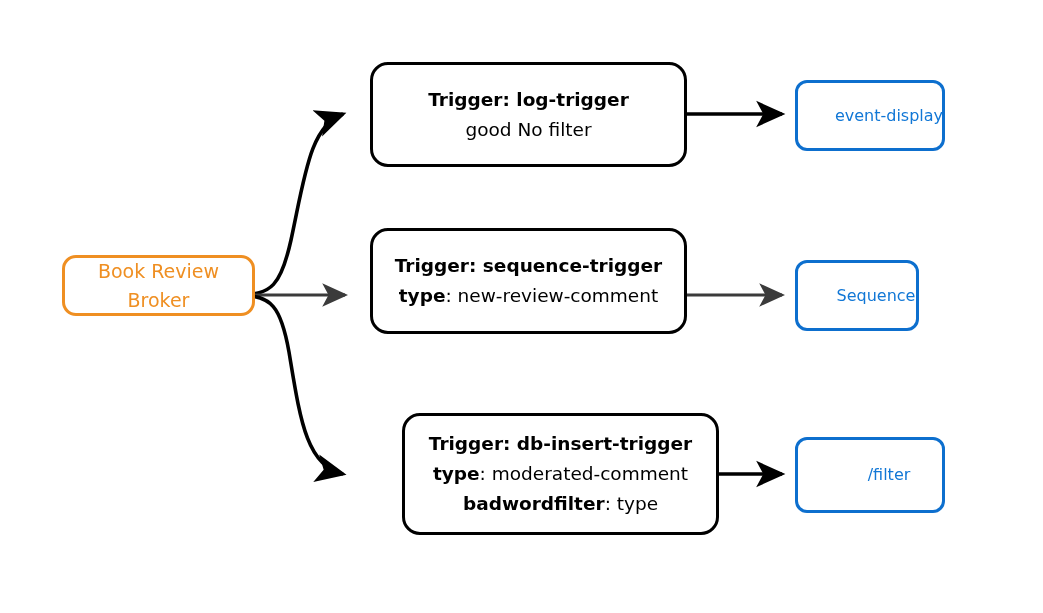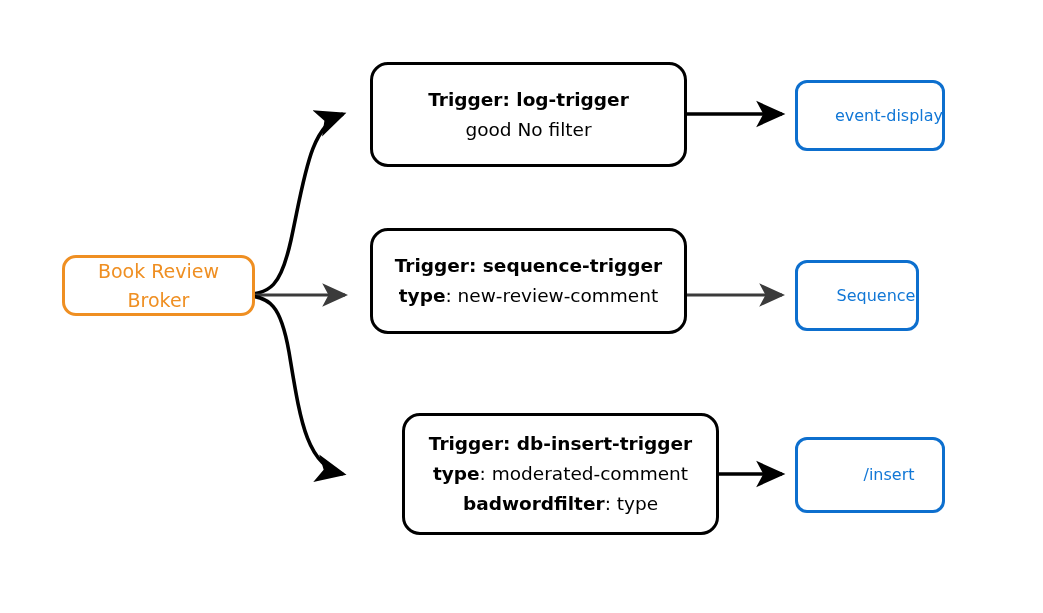--- a/index.html
+++ b/index.html
@@ -127,16 +127,16 @@
 
   <div class="node node-sink" style="left:795px; top:80px; width:150px; height:71px;">
     <span class="line">event-display</span>
   </div>
 
   <div class="node node-sink" style="left:795px; top:260px; width:124px; height:71px;">
     <span class="line">Sequence</span>
   </div>
 
   <div class="node node-sink" style="left:795px; top:437px; width:150px; height:76px;">
-    <span class="line">/insert</span>
+    <span class="line">/filter</span>
   </div>
 
 </div>
 
 </body></html>

